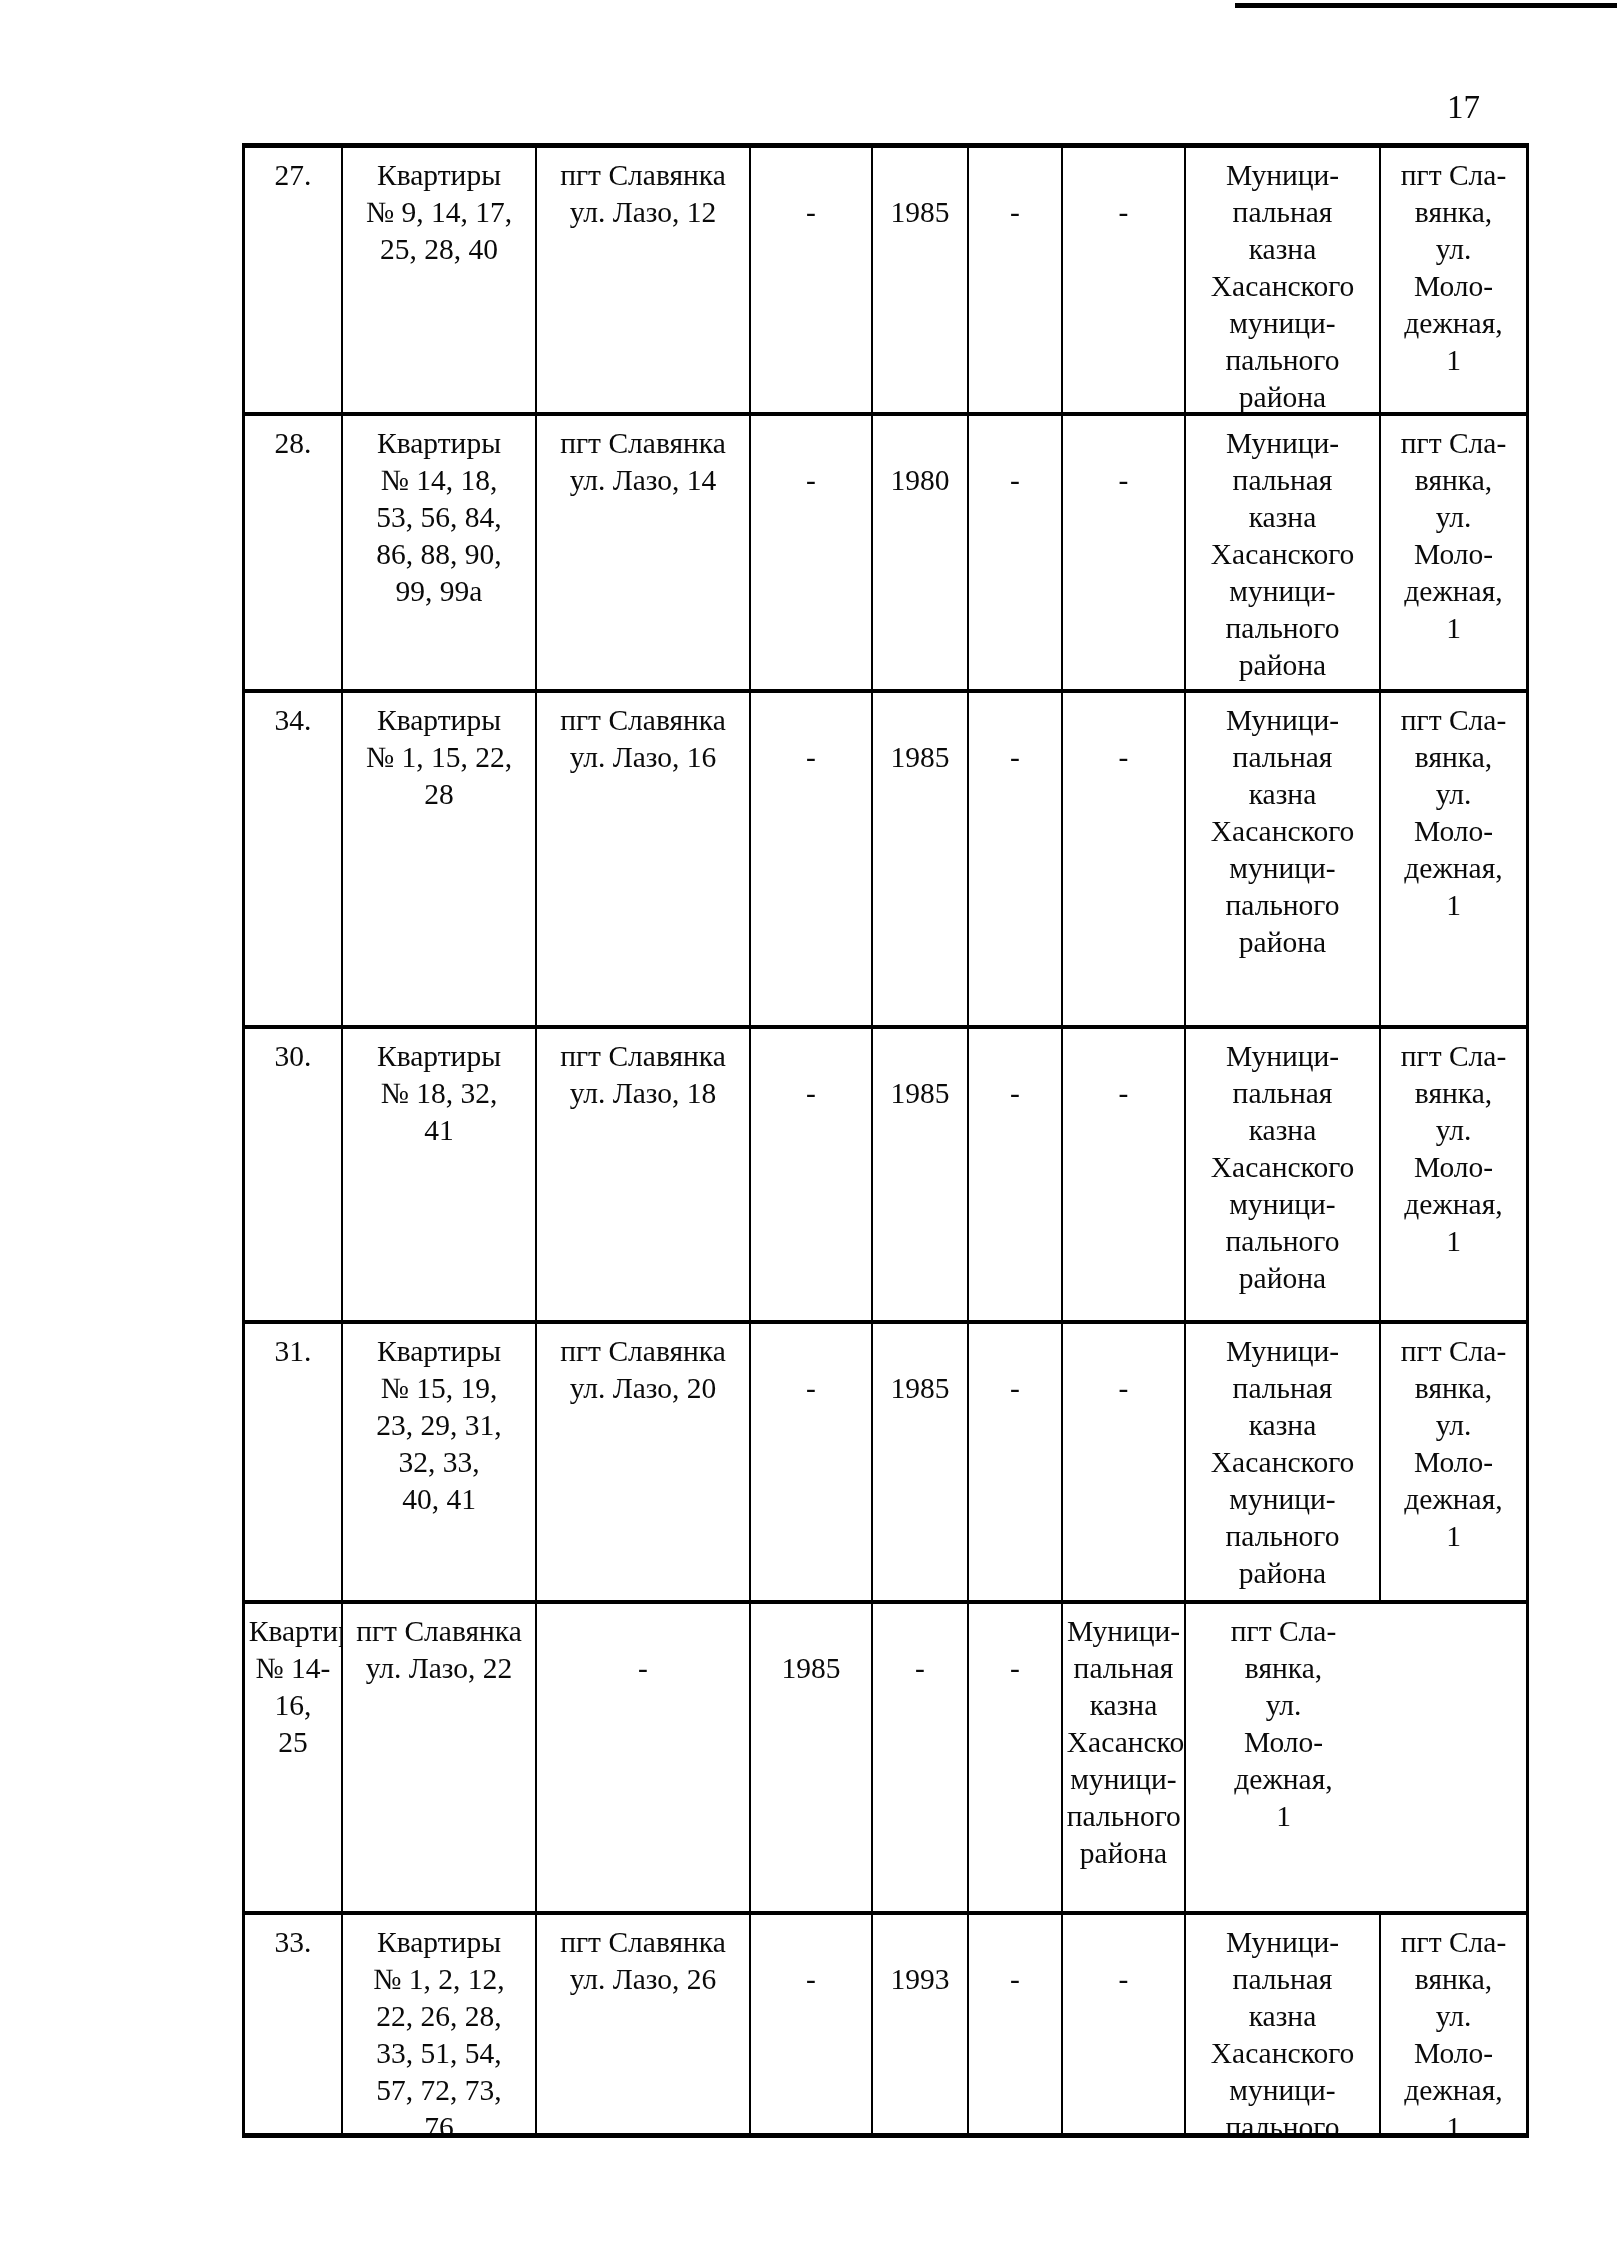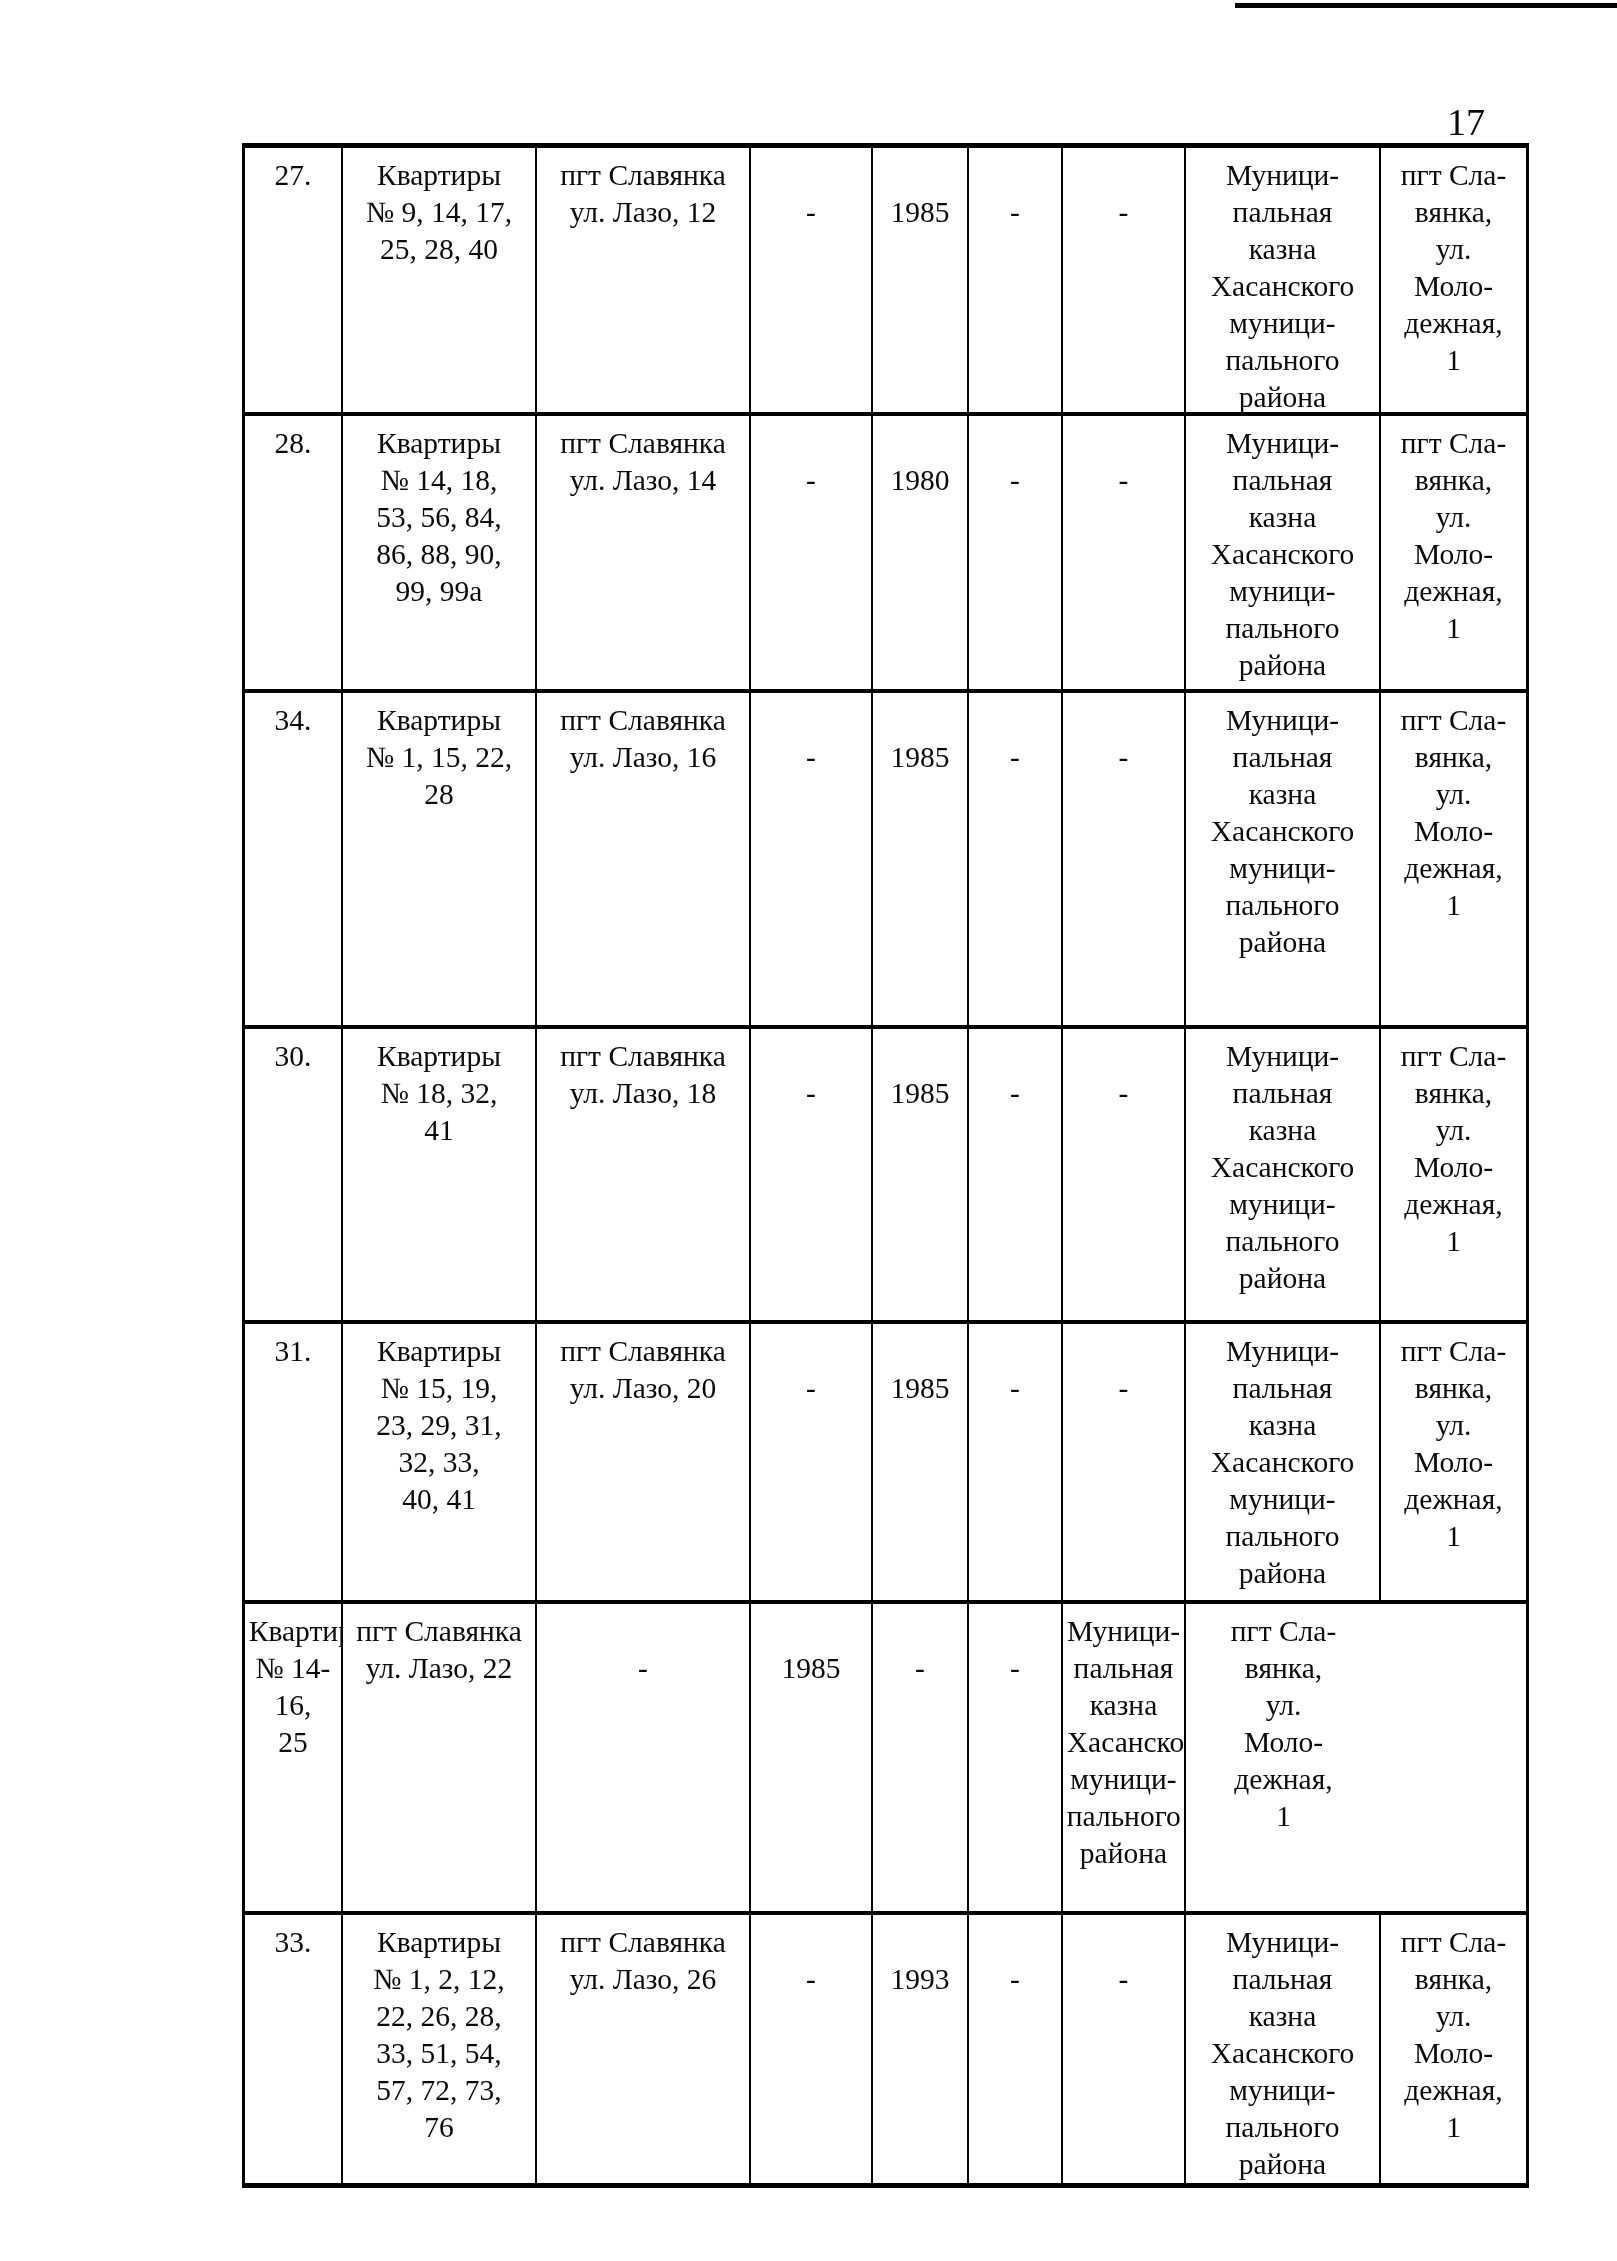--- a/index.html
+++ b/index.html
@@ -12,22 +12,22 @@
     overflow:hidden;
   }
   .header-rule{
     position:absolute;
     left:1235px;top:3.2px;
     width:383px;height:5.1px;
     background:#000;
   }
   .page-number{
     position:absolute;
-    left:1447px;top:104px;
-    font-size:38px;
+    left:1447px;top:89px;
+    font-size:33px;
     line-height:36px;
   }
   .doc-table{
     position:absolute;
     left:242px;top:143px;
     width:1281px;
     border:3.2px solid #000;
     border-top-width:5.8px;
     border-bottom-width:5.1px;
   }
@@ -35,21 +35,21 @@
     display:grid;
     grid-template-columns:98px 194px 214px 122px 96px 94px 123px 195px 145px;
     border-bottom:4.5px solid #000;
   }
   .r0{height:264px}
   .r1{height:273px}
   .r2{height:332px}
   .r3{height:291px}
   .r4{height:276px}
   .r5{height:307px}
-  .r6{height:268px;border-bottom:none}
+  .r6{height:218px;border-bottom:none}
   .cell{
     box-sizing:border-box;
     border-right:2.6px solid #000;
     overflow:hidden;
     text-align:center;
     padding:9px 3.8px 0 3.8px;
     font-size:29.5px;
     line-height:37px;
     white-space:pre-line;
   }

